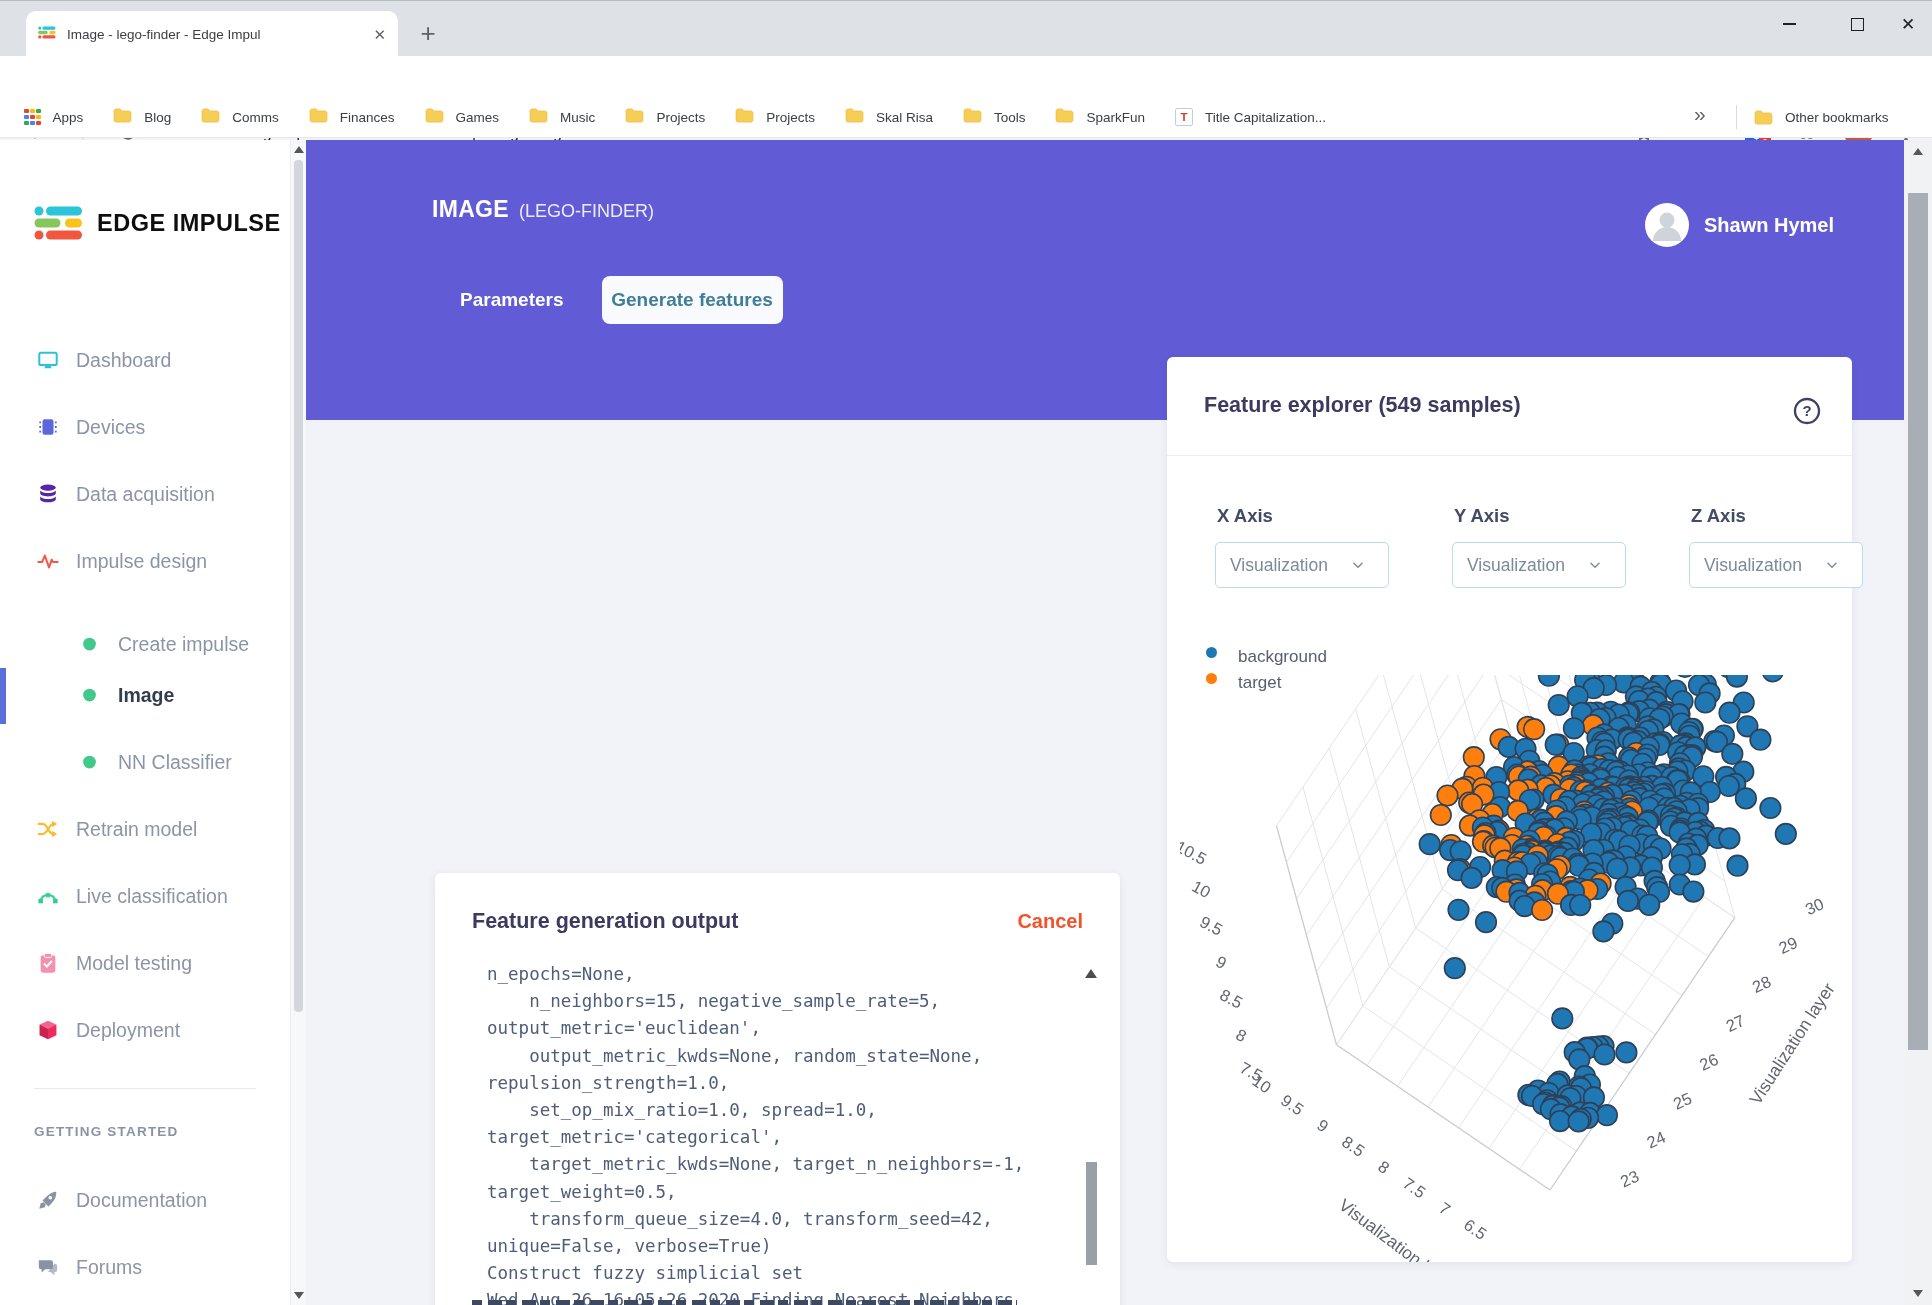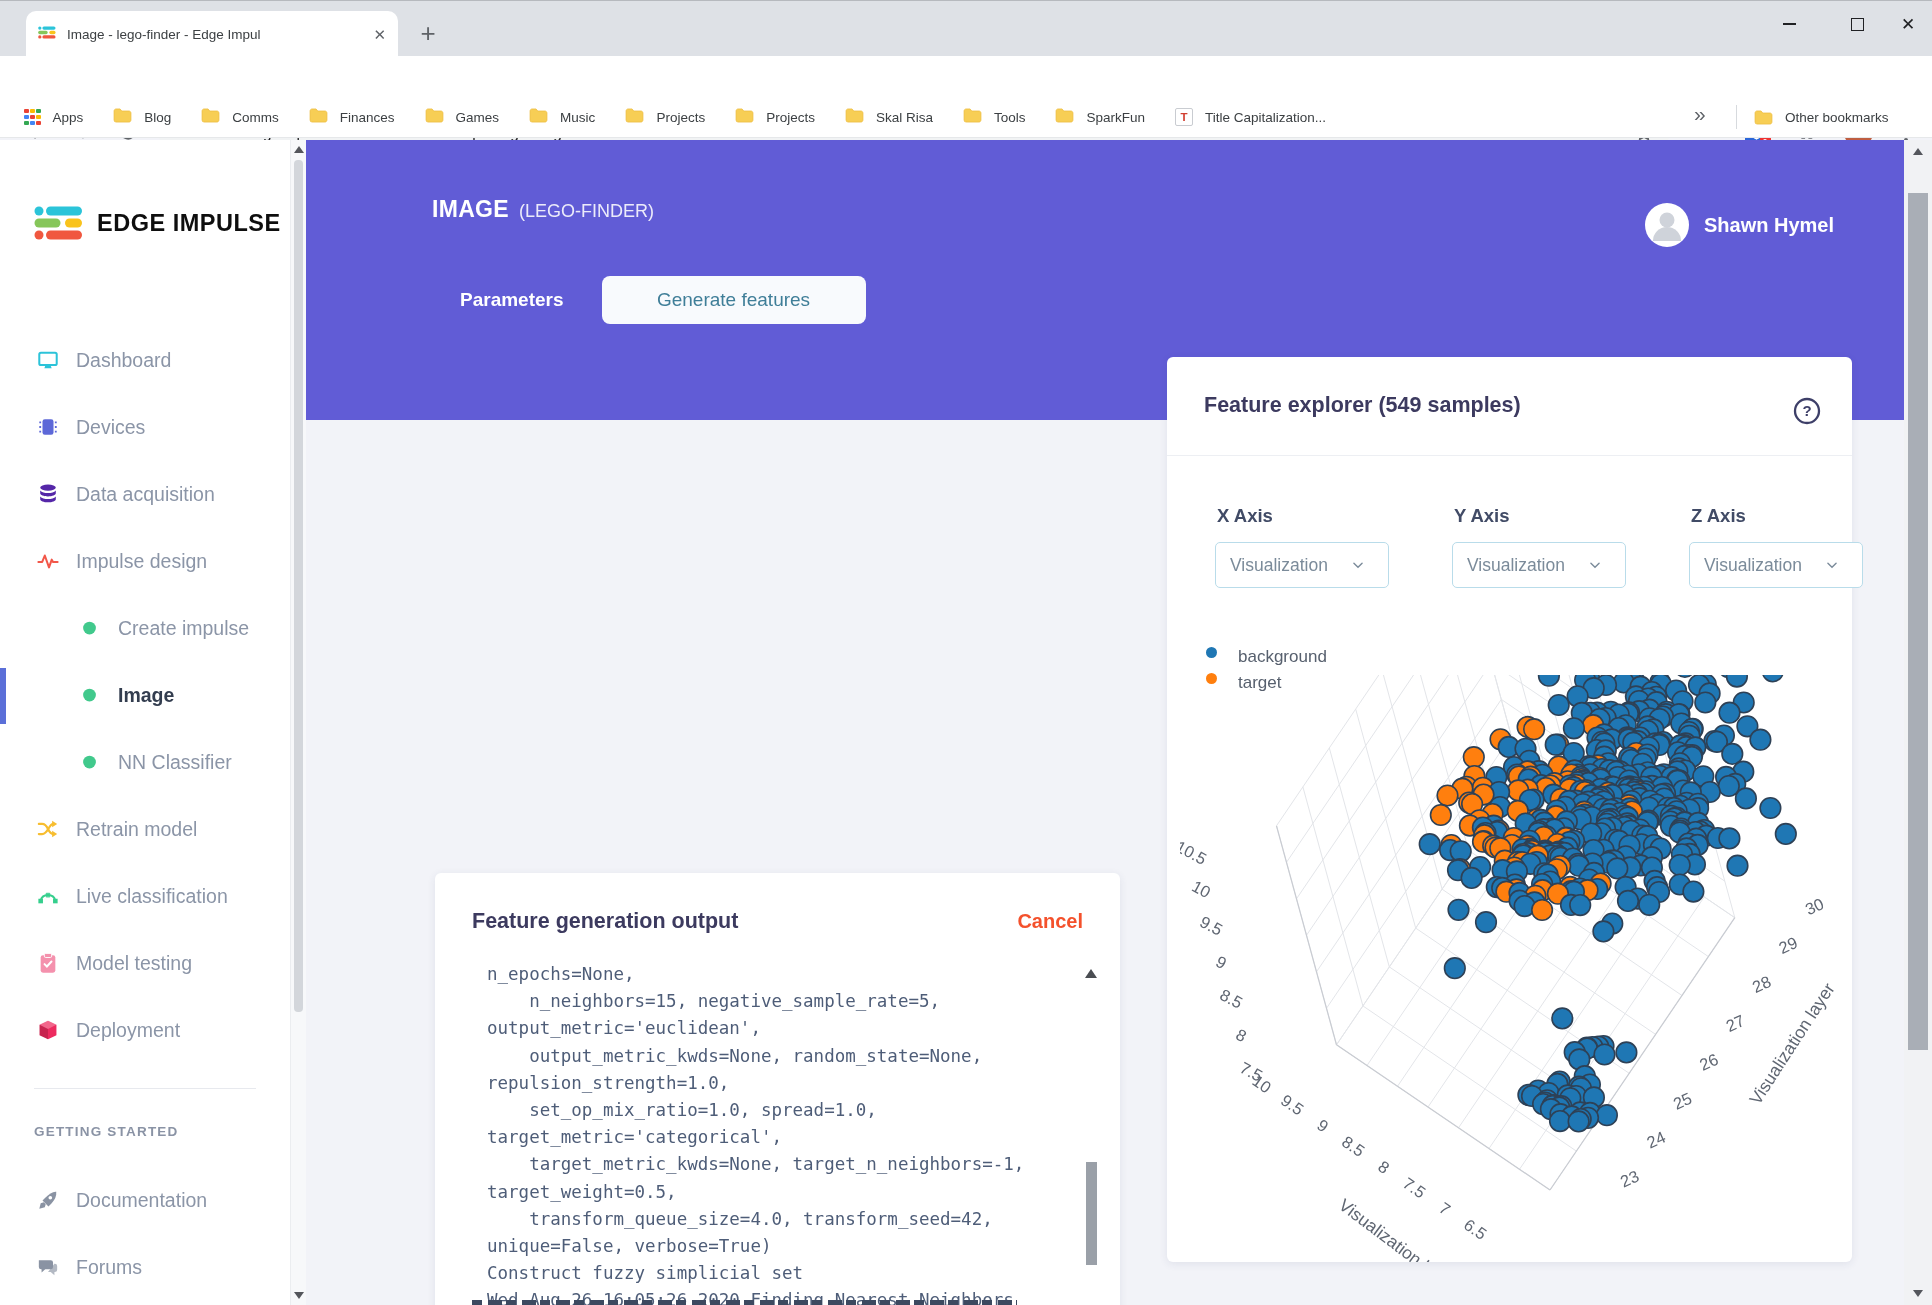--- a/index.html
+++ b/index.html
@@ -51,21 +51,21 @@
   #ss-thumb{position:absolute;left:3px;top:20px;width:9px;height:852px;background:#d3d6db;border-radius:4px}
   .tri-up{width:0;height:0;border-left:5px solid transparent;border-right:5px solid transparent;border-bottom:7px solid #54565c}
   .tri-down{width:0;height:0;border-left:5px solid transparent;border-right:5px solid transparent;border-top:7px solid #54565c}
   
   #purple{position:absolute;left:306px;top:140px;width:1598px;height:280px;background:#615cd6}
   #page-title{position:absolute;left:126px;top:56px;display:flex;align-items:baseline;gap:10px;color:#fff}
   #pt-main{font-size:23px;font-weight:700;letter-spacing:.3px}
   #pt-sub{font-size:18px;color:rgba(255,255,255,.88)}
   #tabs{position:absolute;left:132px;top:136px;height:48px;display:flex;align-items:center}
   #tab-params{padding:0 22px;font-size:19px;font-weight:600;color:#fff}
-  #tab-gen{margin-left:16px;width:264px;height:48px;background:#f8fafd;border-radius:8px;color:#3f7e98;font-size:19px;font-weight:400;display:flex;align-items:center;justify-content:center}
+  #tab-gen{margin-left:16px;width:181px;height:48px;background:#f8fafd;border-radius:8px;color:#3f7e98;font-size:19px;font-weight:700;display:flex;align-items:center;justify-content:center}
   #user{position:absolute;left:1339px;top:63px;display:flex;align-items:center;gap:15px}
   #user-name{font-size:20px;font-weight:700;color:#fff}
   .card{position:absolute;background:#fff;border-radius:6px;box-shadow:0 2px 8px rgba(40,50,100,.09)}
   #card-training{left:435px;top:357px;width:685px;height:488px}
   #card-output{left:435px;top:873px;width:685px;height:440px}
   #card-explorer{left:1167px;top:357px;width:685px;height:905px}
   .card-title{position:absolute;left:37px;top:36px;font-size:21.5px;font-weight:700;color:#3c3a5f}
   .hdiv{position:absolute;left:0;width:100%;height:1px;background:#edeff3}
   .kv-label{position:absolute;left:37px;font-size:18.5px;font-weight:600;color:#414b66}
   .kv-value{position:absolute;left:307px;font-size:18.5px;color:#5e6c80}
@@ -313,21 +313,21 @@
                  <span class="nav-label">Data acquisition</span>
         </div>
         <div class="nav-item" style="top: 394px;">
           <span class="nav-icon">
             <svg width="22" height="22" viewBox="0 0 24 24">
               <path d="M1.5 13h4.2l2.8-7 4.6 13 3-8.5 1.4 2.5h5" fill="none" stroke="#f25749" stroke-width="2.2" stroke-linejoin="round" stroke-linecap="round"></path>
             </svg>
           </span>
                  <span class="nav-label">Impulse design</span>
         </div>
-        <div class="nav-item" style="top: 461px; padding-left: 40px;">
+        <div class="nav-item" style="top: 477px; padding-left: 40px;">
           <span class="nav-icon sub">
             <svg width="17" height="17" viewBox="0 0 24 24">
               <circle cx="12" cy="12" r="9" fill="#41c98c"></circle>
             </svg>
           </span>
                  <span class="nav-label sub">Create impulse</span>
         </div>
         <div class="nav-item" style="top: 528px;">
           <span class="nav-icon sub">
             <svg width="17" height="17" viewBox="0 0 24 24">

